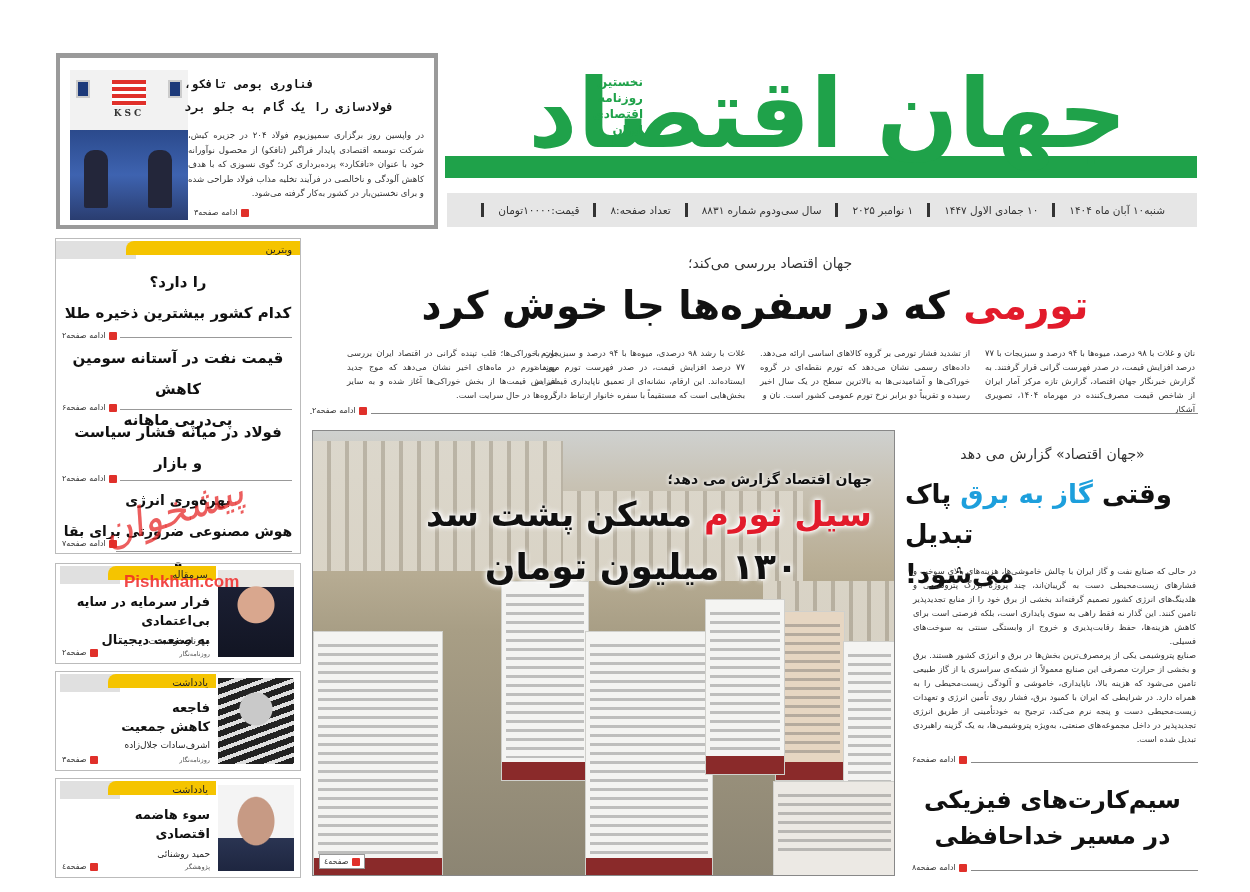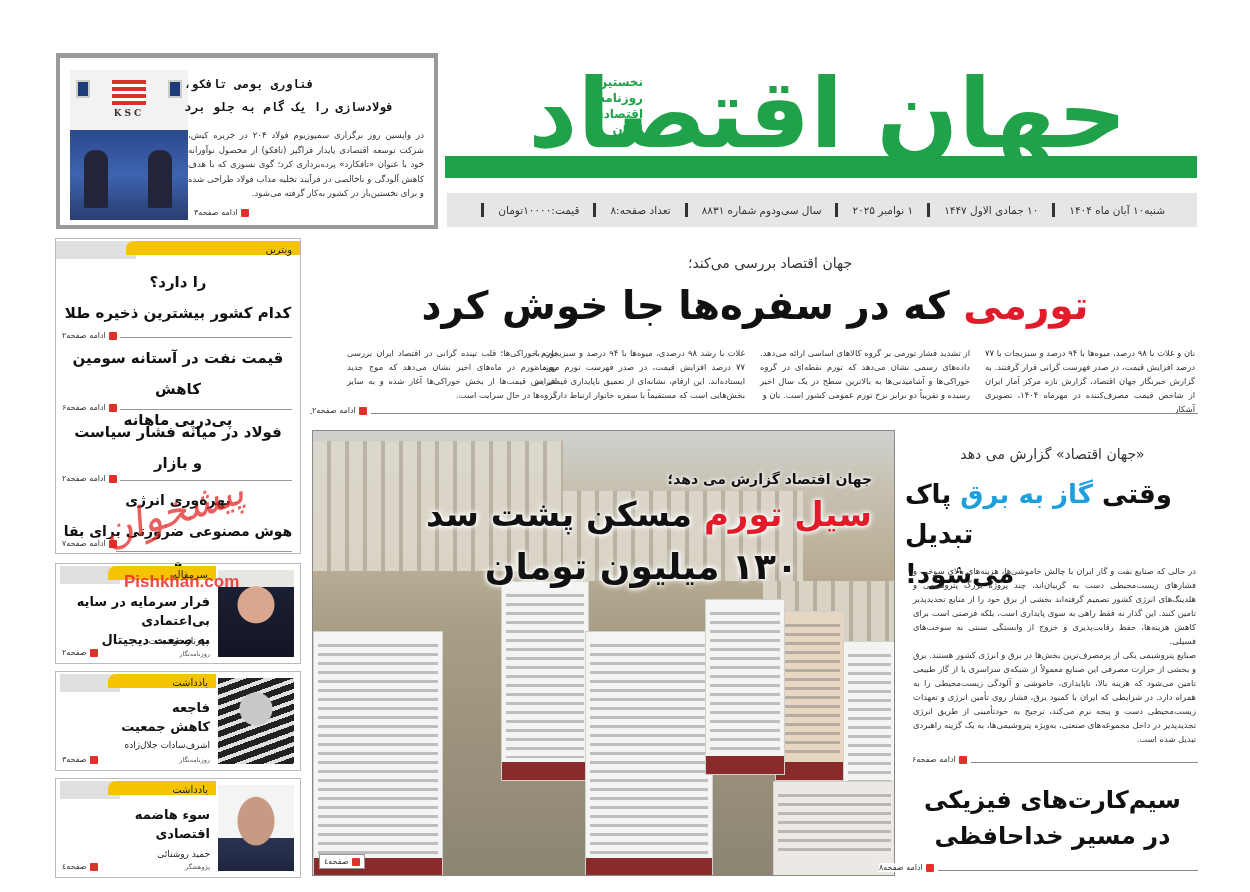--- a/index.html
+++ b/index.html
@@ -75,21 +75,21 @@
 
   
   #r-kicker { left: 905px; top: 446px; width: 295px; text-align: center; font-size: 14px; color: #333; }
   #r-headline { left: 905px; top: 474px; width: 295px; text-align: left; font-weight: bold; font-size: 26px; line-height: 40px; color: #111; }
   #r-headline .blue { color: #1d9fdc; }
   #r-body { left: 913px; top: 564px; width: 283px; font-size: 8.4px; line-height: 14px; text-align: justify; color: #333; }
   #r-rule { left: 912px; top: 762px; width: 286px; height: 1px; background: #888; }
   #r-cont { left: 912px; top: 755px; background: #fff; padding-right: 4px; }
   #r2-headline { left: 905px; top: 782px; width: 295px; text-align: center; font-weight: bold; font-size: 24px; line-height: 36px; color: #111; }
   #r2-rule { left: 912px; top: 870px; width: 286px; height: 1px; background: #888; }
-  #r2-cont { left: 879px; top: 863px; background: #fff; padding-right: 4px; }
+  #r2-cont { left: 912px; top: 863px; background: #fff; padding-right: 4px; }
 </style>
 </head>
 <body>
 
 <div id="masthead" class="abs">
   <div id="logo-bar"></div>
   <div id="logo-text">جهان اقتصاد</div>
   <div id="logo-tagline">
     <div>نخستین روزنامه</div>
     <div>اقتصادی ایران</div>

